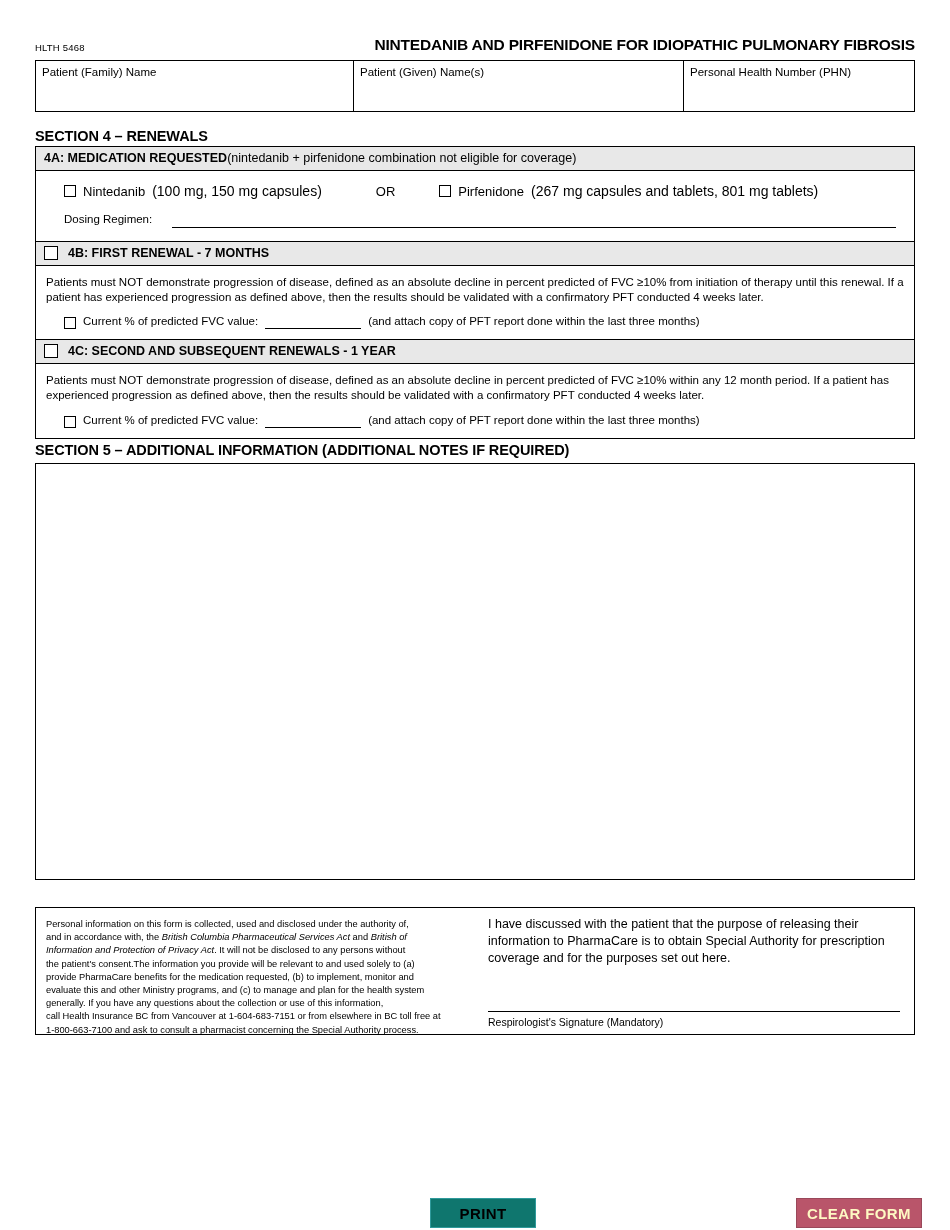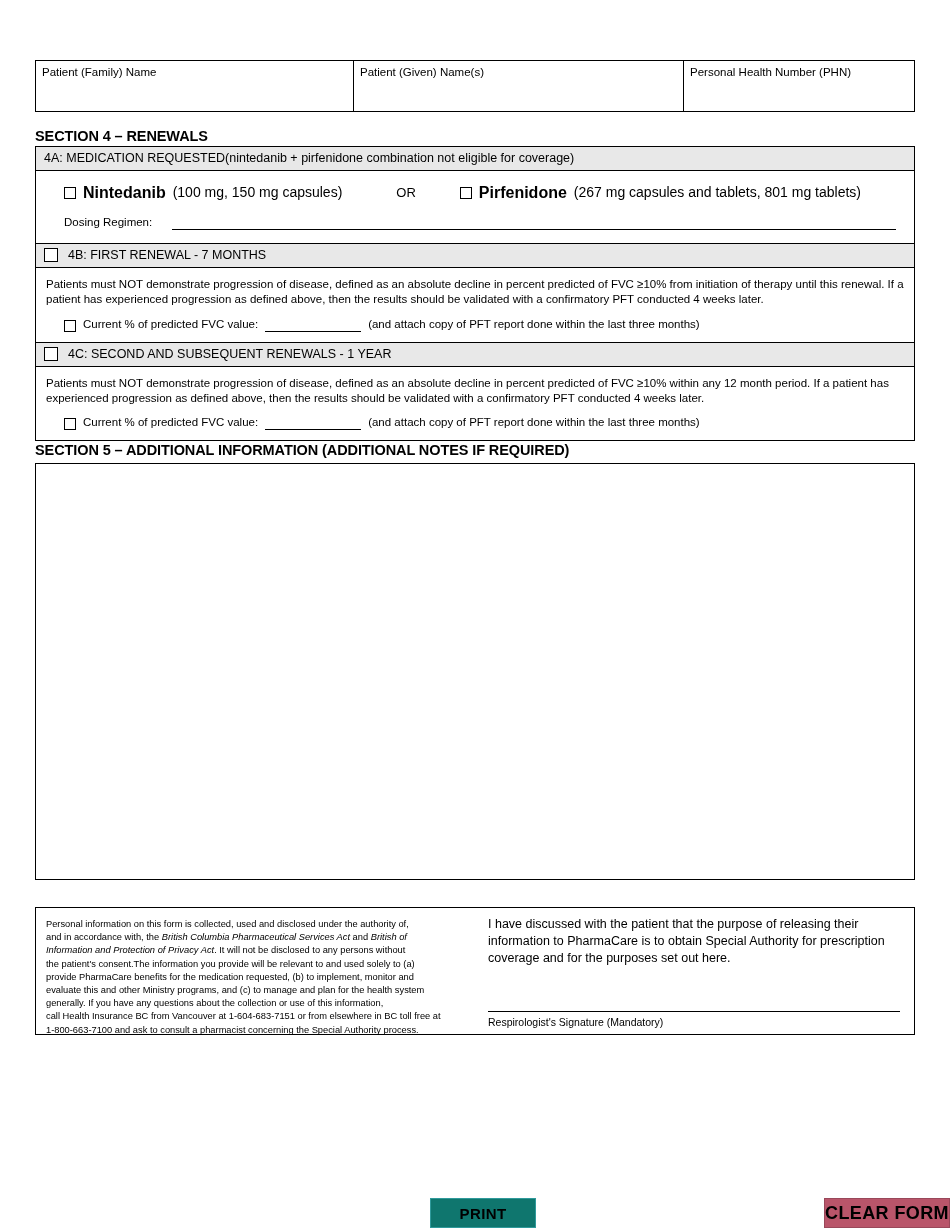--- a/index.html
+++ b/index.html
@@ -78,21 +78,21 @@
     border: 1px solid #000;
   }
   .band {
     background: #e8e8e8;
     border-bottom: 1px solid #000;
     padding: 4px 8px 5px 8px;
     font-size: 12.5px;
     display: flex;
     align-items: center;
   }
-  .band-strong { font-weight: normal; }
+  .band-strong { font-weight: bold; }
   .band-normal { font-weight: normal; }
 
   .chk {
     display: inline-block;
     width: 12px; height: 12px;
     border: 1px solid #000;
     background: #fff;
     vertical-align: middle;
     flex: 0 0 auto;
   }
@@ -106,21 +106,21 @@
   }
   .body-block.last { border-bottom: none; }
 
   .med-row {
     display: flex;
     align-items: center;
     padding: 2px 0 0 18px;
     margin-bottom: 12px;
   }
   .med-item { display: flex; align-items: center; gap: 7px; }
-  .med-name { font-weight: bold; font-size: 16px; }
+  .med-name { font-weight: normal; font-size: 13px; }
   .med-paren { font-size: 14px; }
   .or-word {
     font-weight: normal;
     font-size: 13px;
     margin: 0 44px 0 54px;
   }
   .dosing-row {
     display: flex;
     align-items: flex-end;
     padding: 0 0 3px 18px;
@@ -203,39 +203,43 @@
     font-size: 15px;
     font-weight: bold;
     letter-spacing: .4px;
     display: flex;
     align-items: center;
     justify-content: center;
     cursor: pointer;
   }
   .clear-btn {
     position: absolute;
-    left: 824px; top: 1198px;
+    left: 796px; top: 1198px;
     width: 126px; height: 30px;
     background: #b9556a;
     border: 1px solid #99485a;
-    color: #000000;
-    font-size: 18px;
+    color: #fef9c3;
+    font-size: 15px;
     font-weight: bold;
     letter-spacing: .4px;
     display: flex;
     align-items: center;
     justify-content: center;
     cursor: pointer;
   }
 </style>
 </head>
 <body>
 
 <div class="page">
 
+  <div class="header-row">
+    <div class="form-code">HLTH 5468</div>
+    <div class="form-title">NINTEDANIB AND PIRFENIDONE FOR IDIOPATHIC PULMONARY FIBROSIS</div>
+  </div>
 
   <div class="patient-box">
     <div class="patient-cell pc1">
       <span>Patient (Family) Name</span>
     </div>
     <div class="patient-cell pc2">
       <span>Patient (Given) Name(s)</span>
     </div>
     <div class="patient-cell pc3">
       <span>Personal Health Number (PHN)</span>

